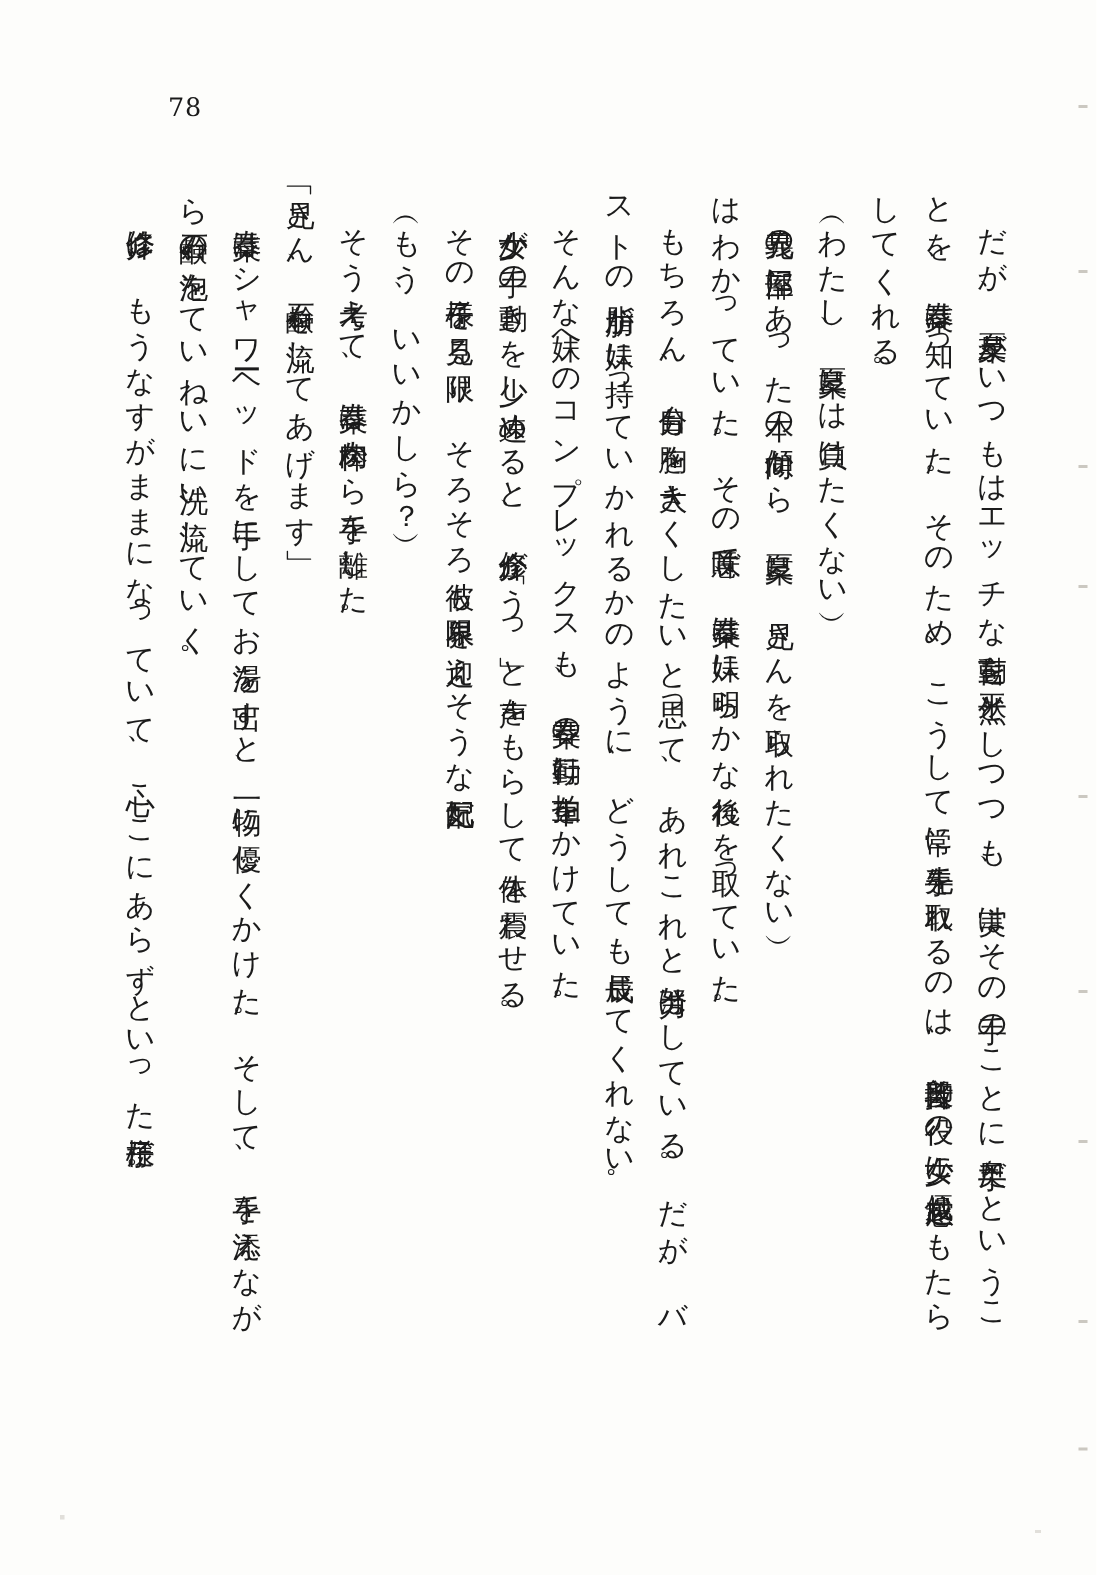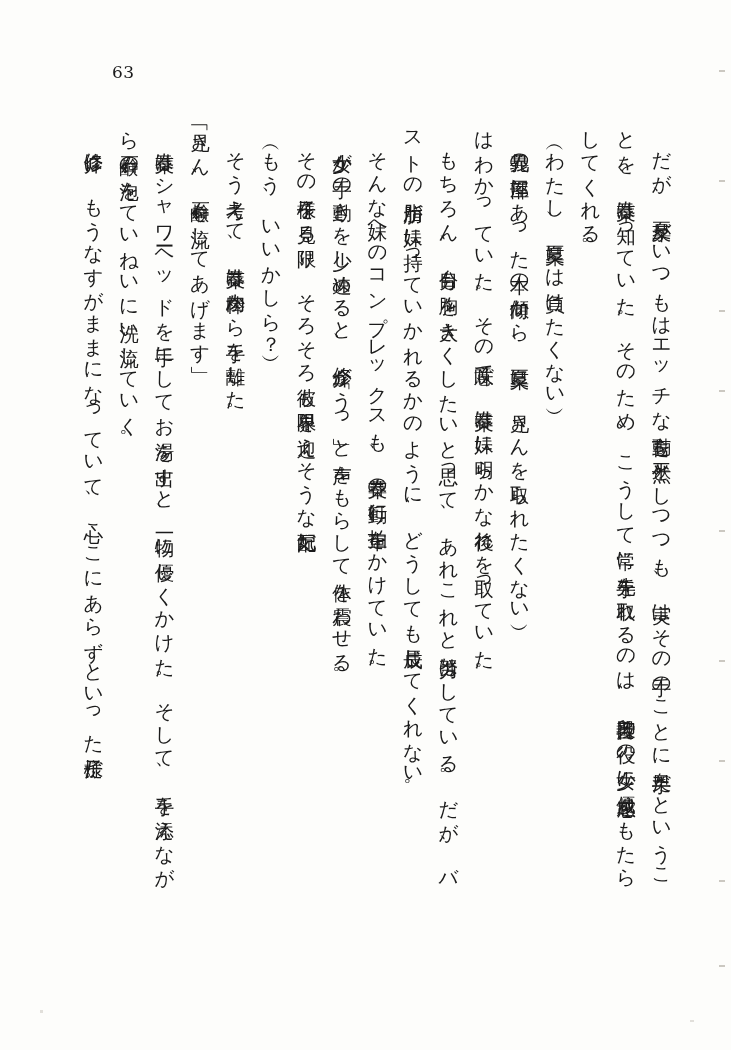--- a/index.html
+++ b/index.html
@@ -65,21 +65,21 @@
     position: absolute;
     background: #cfcbc4;
     opacity: 0.6;
   }
 </style>
 </head>
 <body>
 
 <div class="page">
 
-  <div class="page-number">63</div>
+  <div class="page-number">78</div>
 
   <div class="body-text">
     <p class="indent">だが、夏菜がいつもはエッチな言動を平然としつつも、実はその手のことに奥手だということを、春菜は知っていた。そのため、こうして常に先手を取れるのは、普段抑え役の少女に優越感をもたらしてくれる。</p>
     <p class="indent">（わたし、夏菜には負けたくない）</p>
     <p class="indent">義兄の部屋にあった本の傾向から、夏菜に、兄さんを取られたくない）</p>
     <p>はわかっていた。その意味で、春菜は妹に明らかな後れを取っていた。</p>
     <p class="indent">もちろん、自分も胸を大きくしたいと思って、あれこれと努力はしている。だが、バストの脂肪が妹に持っていかれるかのように、どうしても成長してくれない。</p>
     <p class="indent">そんな妹へのコンプレックスも、春菜の行動に拍車をかけていた。</p>
     <p class="indent">少女が手の動きを少し速めると、修介が「うっ」と声をもらして体を震わせる。</p>
     <p class="indent">その様子を見る限り、そろそろ彼も限界を迎えそうな気配だ。</p>

